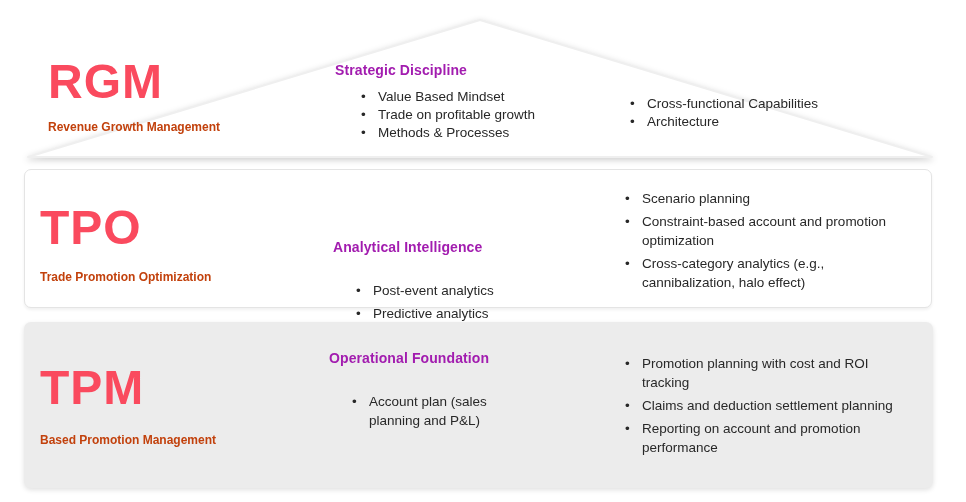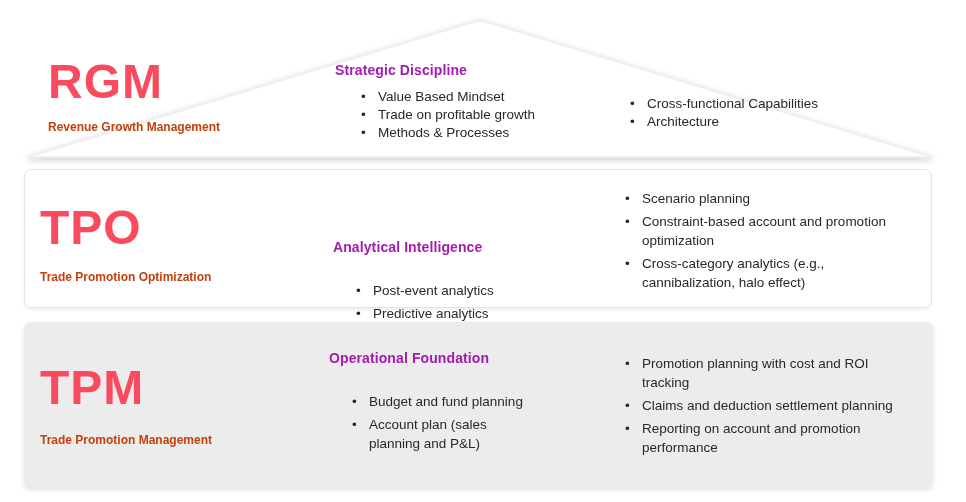--- a/index.html
+++ b/index.html
@@ -160,27 +160,26 @@
       <li>Scenario planning</li>
       <li>Constraint-based account and promotion optimization</li>
       <li>Cross-category analytics (e.g., cannibalization, halo effect)</li>
     </ul>
   </div>
 
   <div class="tier-box tpm"></div>
 
   <div class="acr-block acr-tpm">
     <div class="acronym">TPM</div>
-    <div class="subtitle">Trade Promotion Management</div>
+    <div class="subtitle">Based Promotion Management</div>
   </div>
 
   <div class="col-block t3-mid mid-loose loose">
     <div class="col-heading">Operational Foundation</div>
     <ul class="bullets">
-      <li>Budget and fund planning</li>
       <li style="width:212px">Account plan (sales planning and P&amp;L)</li>
     </ul>
   </div>
 
   <div class="col-block t3-right loose">
     <ul class="bullets">
       <li>Promotion planning with cost and ROI tracking</li>
       <li>Claims and deduction settlement planning</li>
       <li>Reporting on account and promotion performance</li>
     </ul>

